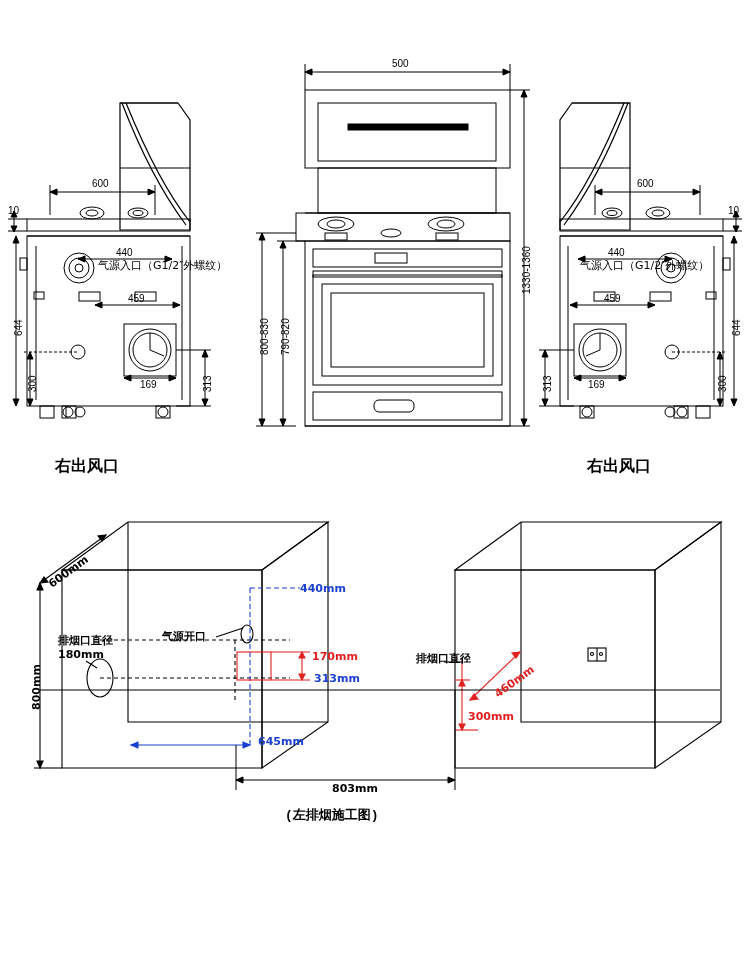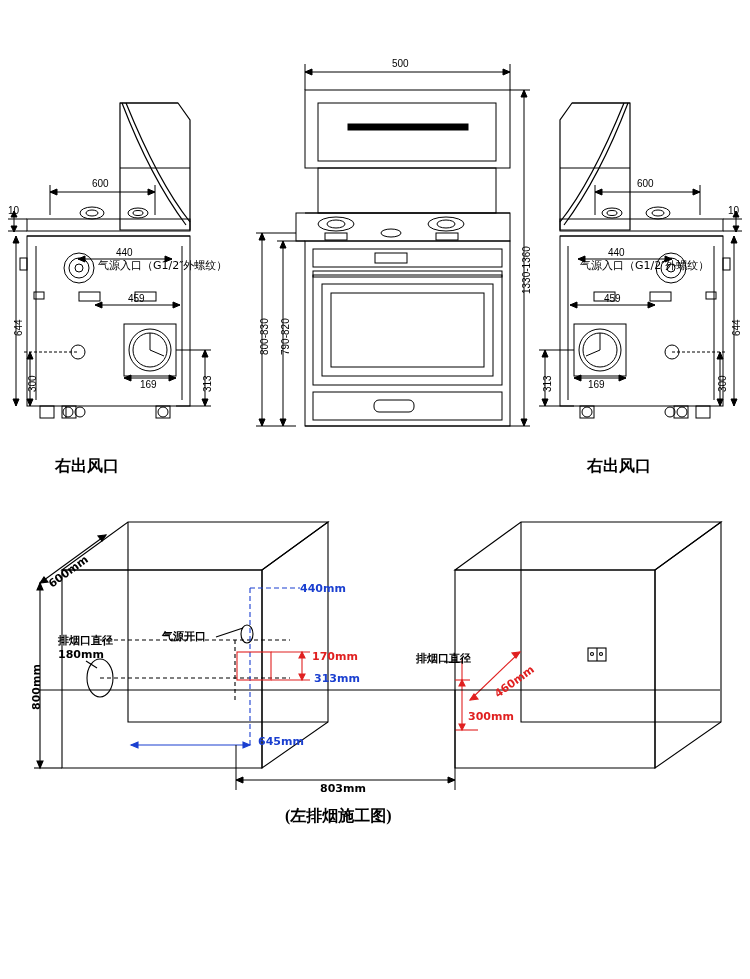--- a/index.html
+++ b/index.html
@@ -39,24 +39,24 @@
   }
   .cap {
     position: absolute;
     font-size: 16px;
     font-weight: bold;
     white-space: nowrap;
     font-family: "DejaVu Sans", "Liberation Sans", sans-serif;
   }
   .cap2 {
     position: absolute;
-    font-size: 16px;
+    font-size: 13px;
     font-weight: bold;
     white-space: nowrap;
-    font-family: Liberation Serif, serif;
+    font-family: Liberation Mono, monospace;
   }
   .tiny {
     position: absolute;
     font-size: 11px;
     white-space: nowrap;
     line-height: 1.15;
     font-family: "DejaVu Sans", "Liberation Sans", sans-serif;
   }
   .mm {
     position: absolute;
@@ -444,19 +444,19 @@
 
   <div class="cnlabel" style="left:58px; top:634px;">排烟口直径</div>
   <div class="cnlabel" style="left:58px; top:648px;text-align:center;">180mm</div>
   <div class="cnlabel" style="left:162px; top:630px;">气源开口</div>
   <div class="cnlabel" style="left:416px; top:652px;">排烟口直径</div>
 
   <div class="mm blue" style="left:300px; top:582px;">440mm</div>
   <div class="mm red" style="left:312px; top:650px;">170mm</div>
   <div class="mm blue" style="left:298px; top:672px;margin-left:16px;">313mm</div>
   <div class="mm blue" style="left:258px; top:735px;">645mm</div>
-  <div class="mm" style="left:320px; top:782px;">803mm</div>
+  <div class="mm" style="left:332px; top:782px;">803mm</div>
   <div class="mm red vert" style="left:492px; top:690px; transform: rotate(-36deg);">460mm</div>
   <div class="mm red" style="left:468px; top:710px;">300mm</div>
 
   <div class="cap2" style="left:285px; top:806px;">(左排烟施工图)</div>
 
 </div>
 
 </body></html>

